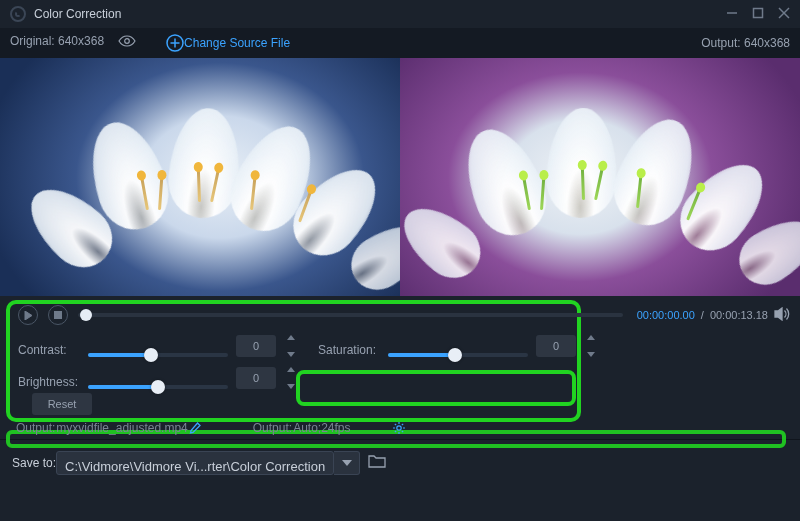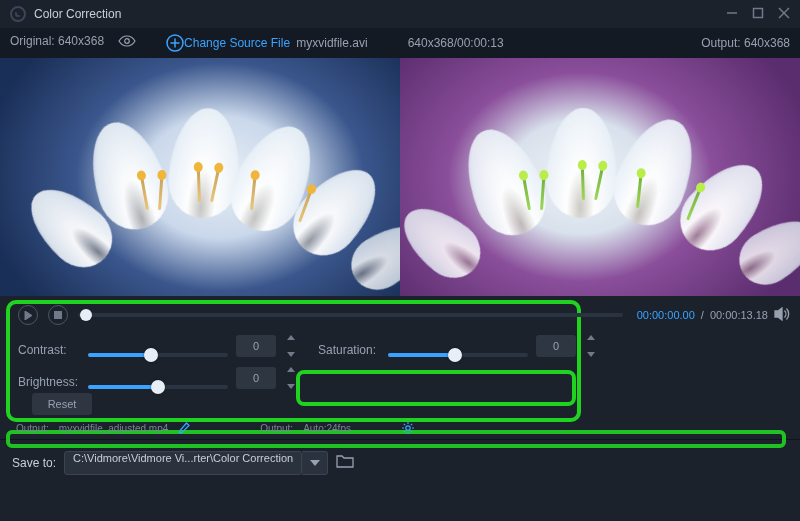--- a/index.html
+++ b/index.html
@@ -42,25 +42,25 @@
   .slw .lab{width:62px}
   .track{flex:1;height:4px;background:#2a3544;border-radius:2px;position:relative}
   .fill{position:absolute;left:0;top:0;height:100%;background:#3ba3ff;border-radius:2px}
   .knob{position:absolute;top:-5px;width:14px;height:14px;background:#e8eef6;border-radius:50%;box-shadow:0 0 3px rgba(0,0,0,.4)}
   .valbox{width:40px;height:22px;background:#2e3642;border-radius:3px;display:flex;align-items:center;justify-content:center;font-size:11px}
   .spin{width:14px;height:22px;display:flex;flex-direction:column;justify-content:space-between}
   .spin div{width:0;height:0;margin:0 auto}
   .spin .u{border-left:4px solid transparent;border-right:4px solid transparent;border-bottom:5px solid #6f7a8a}
   .spin .d{border-left:4px solid transparent;border-right:4px solid transparent;border-top:5px solid #6f7a8a}
   .reset{width:60px;height:22px;background:#2e3642;border-radius:3px;display:flex;align-items:center;justify-content:center;margin-left:22px;margin-top:4px;font-size:11px}
-  .outrow{position:absolute;left:16px;bottom:4px;display:flex;align-items:center;gap:10px;font-size:10px;color:#7a8494}
+  .outrow{position:absolute;left:16px;bottom:4px;display:flex;align-items:center;gap:1px;font-size:12px;color:#7a8494}
   .pen{stroke:#3ba3ff}
   .gear{stroke:#3ba3ff}
   .footer{height:46px;display:flex;align-items:center;padding:0 12px;background:#1b222c;border-top:1px solid #10151d}
-  .path{height:24px;min-width:230px;background:#2a323e;border:1px solid #3a4454;border-radius:3px;padding:0 8px;display:flex;align-items:flex-start;font-size:11px}
+  .path{height:24px;min-width:230px;background:#2a323e;border:1px solid #3a4454;border-radius:3px;padding:0 8px;display:flex;align-items:flex-end;font-size:13px}
   .dd{width:26px;height:24px;background:#2a323e;border:1px solid #3a4454;border-left:none;border-radius:0 3px 3px 0;display:flex;align-items:center;justify-content:center}
   .folder{margin-left:8px;stroke:#97a1b0}
   .export{margin-left:auto;width:110px;height:30px;background:#2e9ff0;color:#fff;border-radius:4px;display:flex;align-items:center;justify-content:center;font-size:13px}
 </style>
 </head>
 <body>
 
 <div class="titlebar">
   <span class="app-ico"></span>
   <span>Color Correction</span>
@@ -86,24 +86,20 @@
           <circle cx="9" cy="7" r="2.3"></circle>
         </svg></span>
     <span class="src-btn">
       <svg width="18" height="18" viewBox="0 0 18 18" fill="none" stroke-width="1.5">
           <circle cx="9" cy="9" r="8"></circle>
           <line x1="9" y1="4.5" x2="9" y2="13.5"></line>
           <line x1="4.5" y1="9" x2="13.5" y2="9"></line>
         </svg>
       <span>Change Source File</span>
     </span>
-  </div>
-  <div class="info-center">
-    <span>myxvidfile.avi</span>
-    <span>640x368/00:00:13</span>
   </div>
   <span class="info-right">Output: 640x368</span>
 </div>
 
 <div class="previews">
   <div class="pv left">
     <span class="petal" style="left:70px;top:90px;transform:rotate(-48deg) scale(.85)"></span>
     <span class="petal" style="left:110px;top:60px;transform:rotate(-18deg)"></span>
     <span class="petal" style="left:165px;top:50px;transform:rotate(5deg)"></span>
     <span class="petal" style="left:215px;top:60px;transform:rotate(25deg)"></span>
@@ -216,21 +212,21 @@
     <span>Output:</span>
     <span>Auto;24fps</span>
     <svg class="gear" width="14" height="14" viewBox="0 0 14 14" fill="none" stroke-width="1.2" style="margin-left:40px">
         <circle cx="7" cy="7" r="2.2"></circle>
         <path d="M7 1v2M7 11v2M1 7h2M11 7h2M2.8 2.8l1.4 1.4M9.8 9.8l1.4 1.4M11.2 2.8L9.8 4.2M4.2 9.8l-1.4 1.4"></path>
       </svg>
   </div>
 </div>
 
 <div class="footer">
-  <span style="margin-right:8px">Save to:</span>
+  <span style="margin-right:0">Save to:</span>
   <div class="path">
       <span>C:\Vidmore\Vidmore Vi...rter\Color Correction</span>
     </div>
   <div class="dd">
       <svg width="10" height="6" viewBox="0 0 10 6">
         <polygon points="0,0 10,0 5,6" fill="#97a1b0"></polygon>
       </svg>
     </div>
   <span><svg class="folder" width="18" height="14" viewBox="0 0 18 14" fill="none" stroke-width="1.3">
         <path d="M1 2h5l2 2h9v9H1z"></path>

